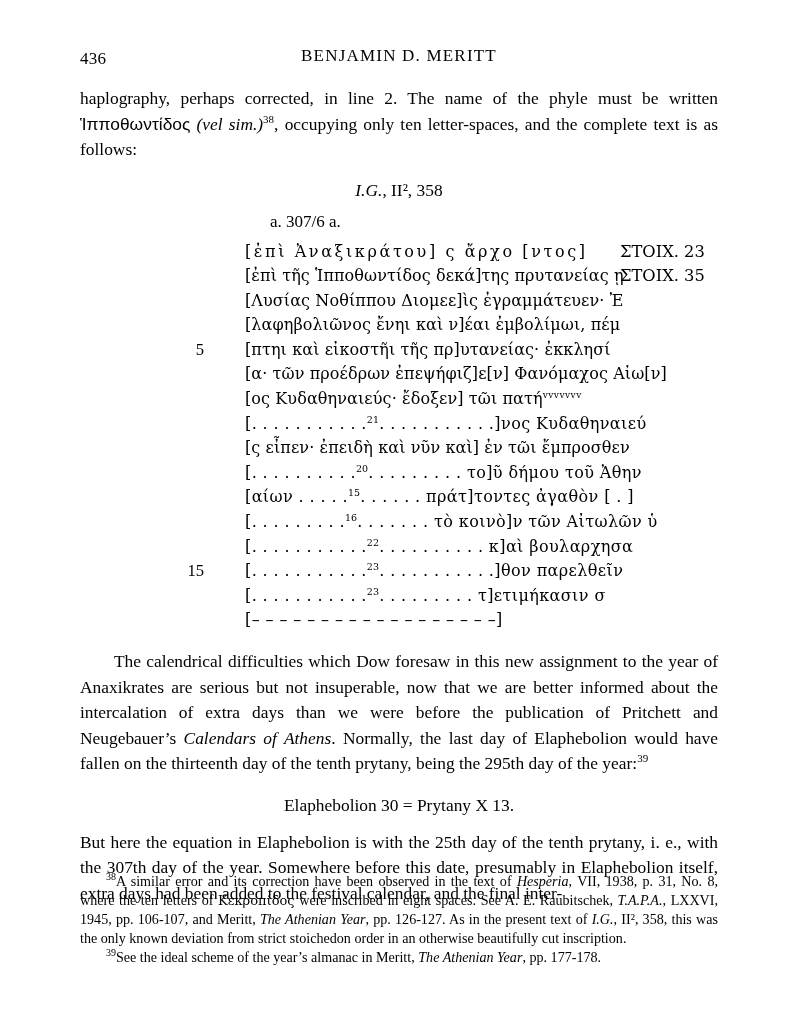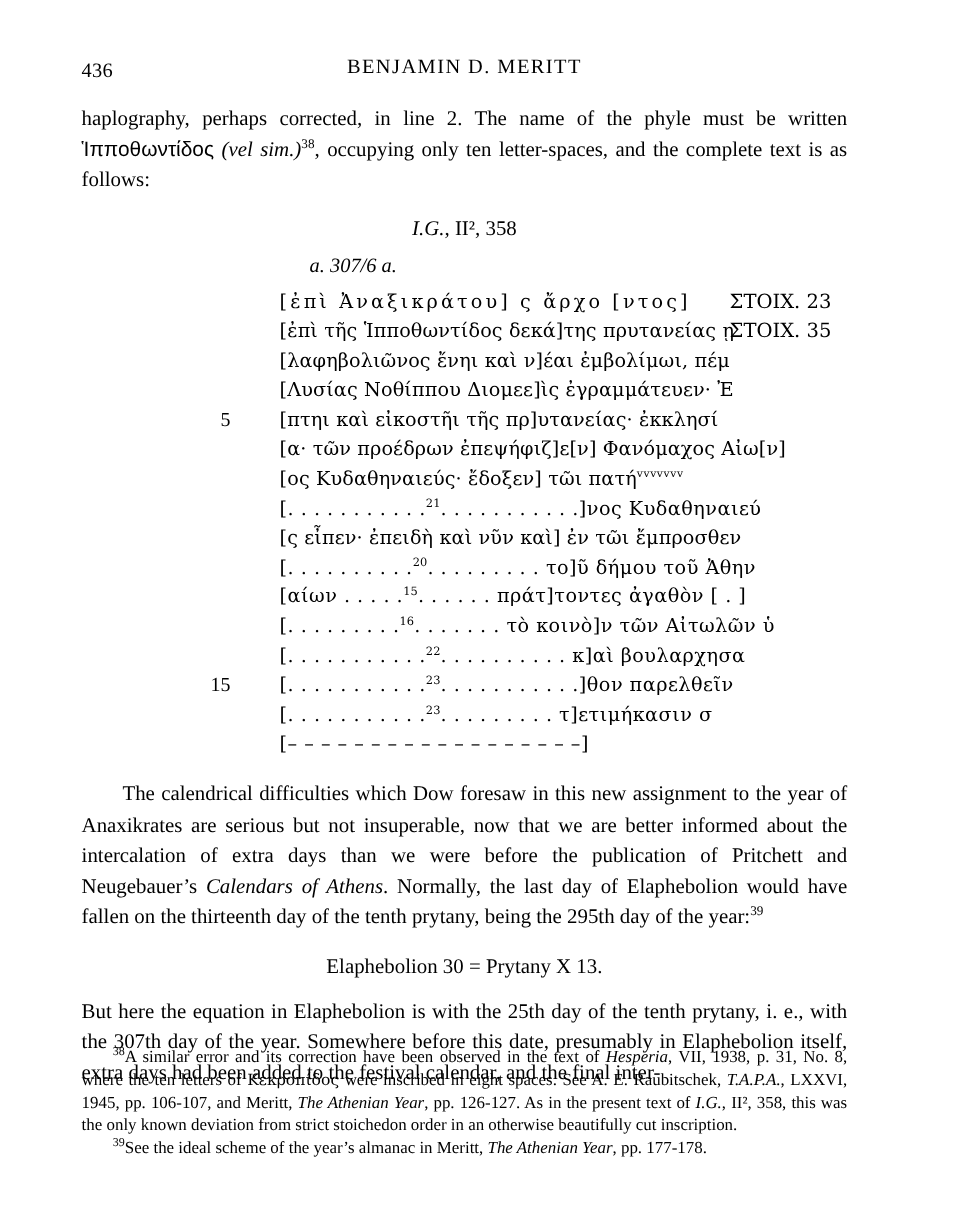--- a/index.html
+++ b/index.html
@@ -10,21 +10,21 @@
   body {
     width: 799px;
     height: 1024px;
     font-family: "Liberation Serif", serif;
     color: #000000;
     position: relative;
     overflow: hidden;
   }
   .page {
     position: absolute;
-    left: 4px; top: 0;
+    left: 16px; top: 0;
     width: 766px;
     height: 1024px;
     box-sizing: border-box;
     padding: 46px 64px 0 64px;
   }
   
   .runhead {
     position: relative;
     height: 34px;
   }
@@ -66,21 +66,20 @@
   }
   
   .insc-title {
     text-align: center;
     font-style: italic;
     font-size: 17.4px;
     margin-top: 17px;
   }
   .insc-title .nonit { font-style: normal; }
   .insc-date {
-    font-style: italic;
     font-size: 17px;
     margin-top: 11px;
     padding-left: 190px;
   }
   .insc {
     margin-top: 8px;
     font-size: 16.6px;
     line-height: 24.6px;
   }
   .ln {
@@ -176,26 +175,26 @@
     </div>
 
     <div class="ln">
       <span class="lnum"></span>
       <span class="ltext">[ἐπὶ τῆς Ἱπποθωντίδος δεκά]της πρυτανείας ῃ</span>
       <span class="stoich">ΣΤΟΙΧ. 35</span>
     </div>
 
     <div class="ln">
       <span class="lnum"></span>
+      <span class="ltext">[Λυσίας Νοθίππου Διομεε]ὶς ἐγραμμάτευεν· Ἐ</span>
+    </div>
+
+    <div class="ln">
+      <span class="lnum"></span>
       <span class="ltext">[λαφηβολιῶνος ἔνηι καὶ ν]έαι ἐμβολίμωι, πέμ</span>
-    </div>
-
-    <div class="ln">
-      <span class="lnum"></span>
-      <span class="ltext">[Λυσίας Νοθίππου Διομεε]ὶς ἐγραμμάτευεν· Ἐ</span>
     </div>
 
     <div class="ln">
       <span class="lnum">5</span>
       <span class="ltext">[πτηι καὶ εἰκοστῆι τῆς πρ]υτανείας· ἐκκλησί</span>
     </div>
 
     <div class="ln">
       <span class="lnum"></span>
       <span class="ltext">[α· τῶν προέδρων ἐπεψήφιζ]ε[ν] Φανόμαχος Αἰω[ν]</span>

